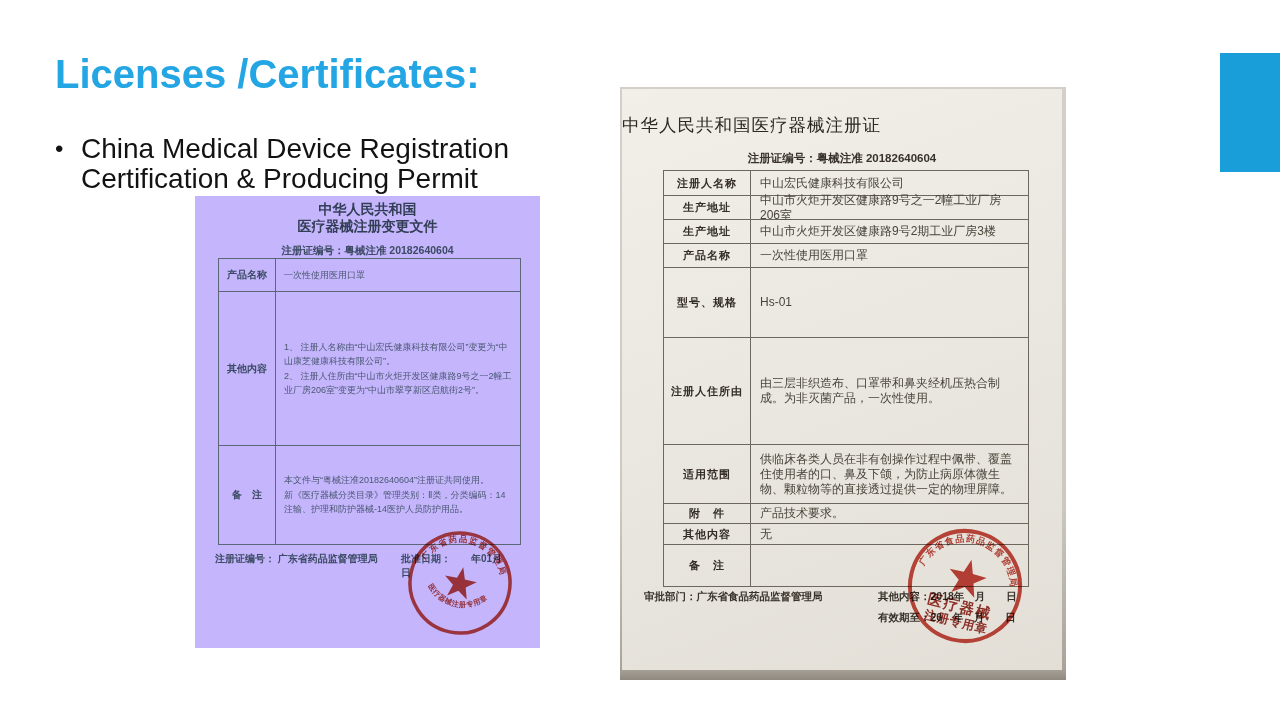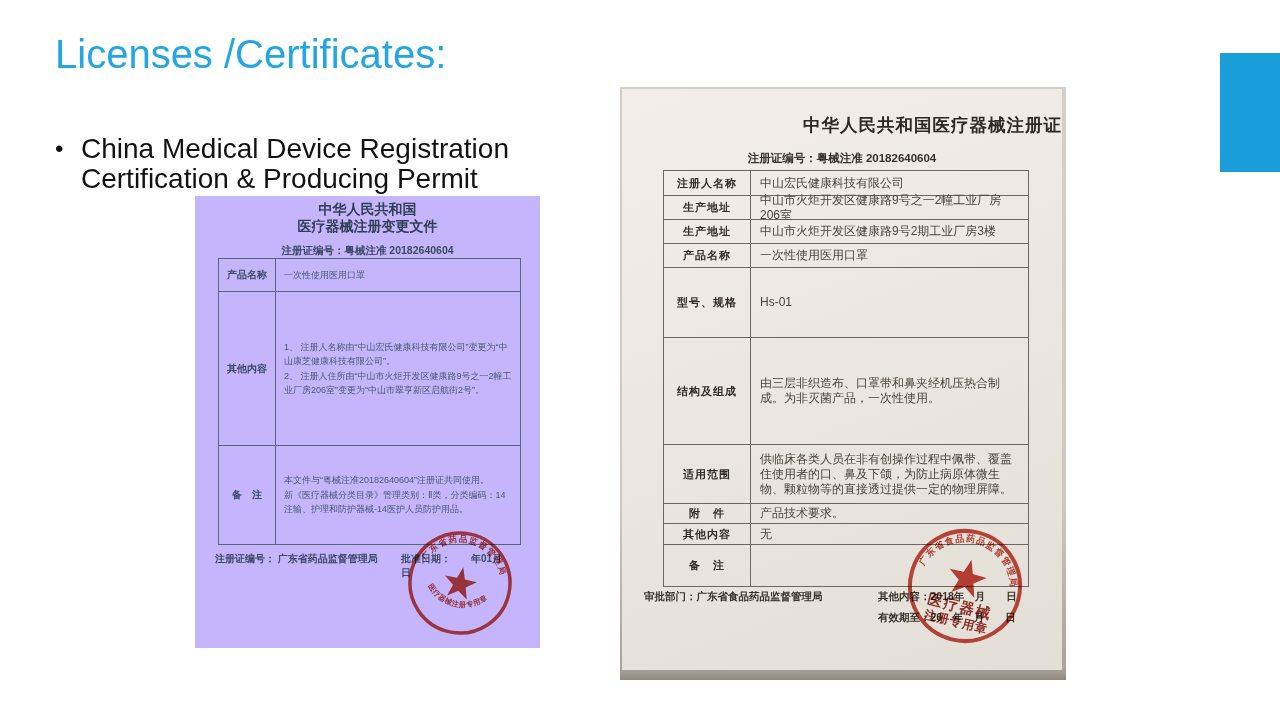--- a/index.html
+++ b/index.html
@@ -3,22 +3,22 @@
 <meta charset="utf-8">
 <style>
   * { margin:0; padding:0; box-sizing:border-box; }
   html,body { background:#ffffff; }
   .slide {
     position:relative; width:1280px; height:720px; overflow:hidden;
     background:#ffffff; font-family:"Liberation Sans","DejaVu Sans",sans-serif;
   }
   
   .page-title {
-    position:absolute; left:55px; top:32px;
-    font-size:40px; font-weight:400; letter-spacing:0px; color:#23a6e3;
+    position:absolute; left:55px; top:52px;
+    font-size:40px; font-weight:700; letter-spacing:0px; color:#23a6e3;
   }
   .bullet-row {
     position:absolute; left:55px; top:134px; width:560px;
     font-size:28px; line-height:29.5px; color:#121212; display:flex; z-index:1;
   }
   .bullet-dot { width:26px; flex:0 0 26px; font-size:24px; }
   .corner-rect {
     position:absolute; left:1220px; top:53px; width:60px; height:119px;
     background:#199ed9;
   }
@@ -58,21 +58,21 @@
   
   .photo {
     position:absolute; left:620px; top:87px; width:446px; height:593px;
     background:linear-gradient(180deg,#d4d0c9 0%,#cdc9c1 70%,#a9a399 98%,#8f897f 100%);
   }
   .paper {
     position:absolute; left:2px; top:2px; right:4px; bottom:10px;
     background:linear-gradient(160deg,#f2efe9 0%,#ebe8e1 45%,#e3dfd7 100%);
     color:#443e35;
   }
-  .rc-title { text-align:right; font-size:17.5px; font-weight:bold; color:#2d2822; margin-top:24px; letter-spacing:1px; }
+  .rc-title { text-align:left; font-size:17.5px; font-weight:normal; color:#2d2822; margin-top:24px; letter-spacing:1px; }
   .rc-certno { text-align:center; font-size:11.5px; font-weight:bold; color:#38322a; margin-top:14px; }
   .rc-table {
     position:absolute; left:41px; top:81px; width:366px;
     border:1.5px solid #6e675d;
   }
   .rc-row { display:flex; }
   .rc-row + .rc-row { border-top:1px solid #6e675d; }
   .rc-row .lbl {
     flex:0 0 87px; border-right:1px solid #6e675d;
     display:flex; align-items:center; justify-content:center;
@@ -170,21 +170,21 @@
         </div>
         <div class="rc-row rc-r3">
           <div class="lbl">产品名称</div>
           <div class="val">一次性使用医用口罩</div>
         </div>
         <div class="rc-row rc-r4">
           <div class="lbl">型号、规格</div>
           <div class="val">Hs-01</div>
         </div>
         <div class="rc-row rc-r5">
-          <div class="lbl">结构及组成</div>
+          <div class="lbl">注册人住所由</div>
           <div class="val">由三层非织造布、口罩带和鼻夹经机压热合制成。为非灭菌产品，一次性使用。</div>
         </div>
         <div class="rc-row rc-r6">
           <div class="lbl">适用范围</div>
           <div class="val">供临床各类人员在非有创操作过程中佩带、覆盖住使用者的口、鼻及下颌，为防止病原体微生物、颗粒物等的直接透过提供一定的物理屏障。</div>
         </div>
         <div class="rc-row rc-r7">
           <div class="lbl">附　件</div>
           <div class="val">产品技术要求。</div>
         </div>

